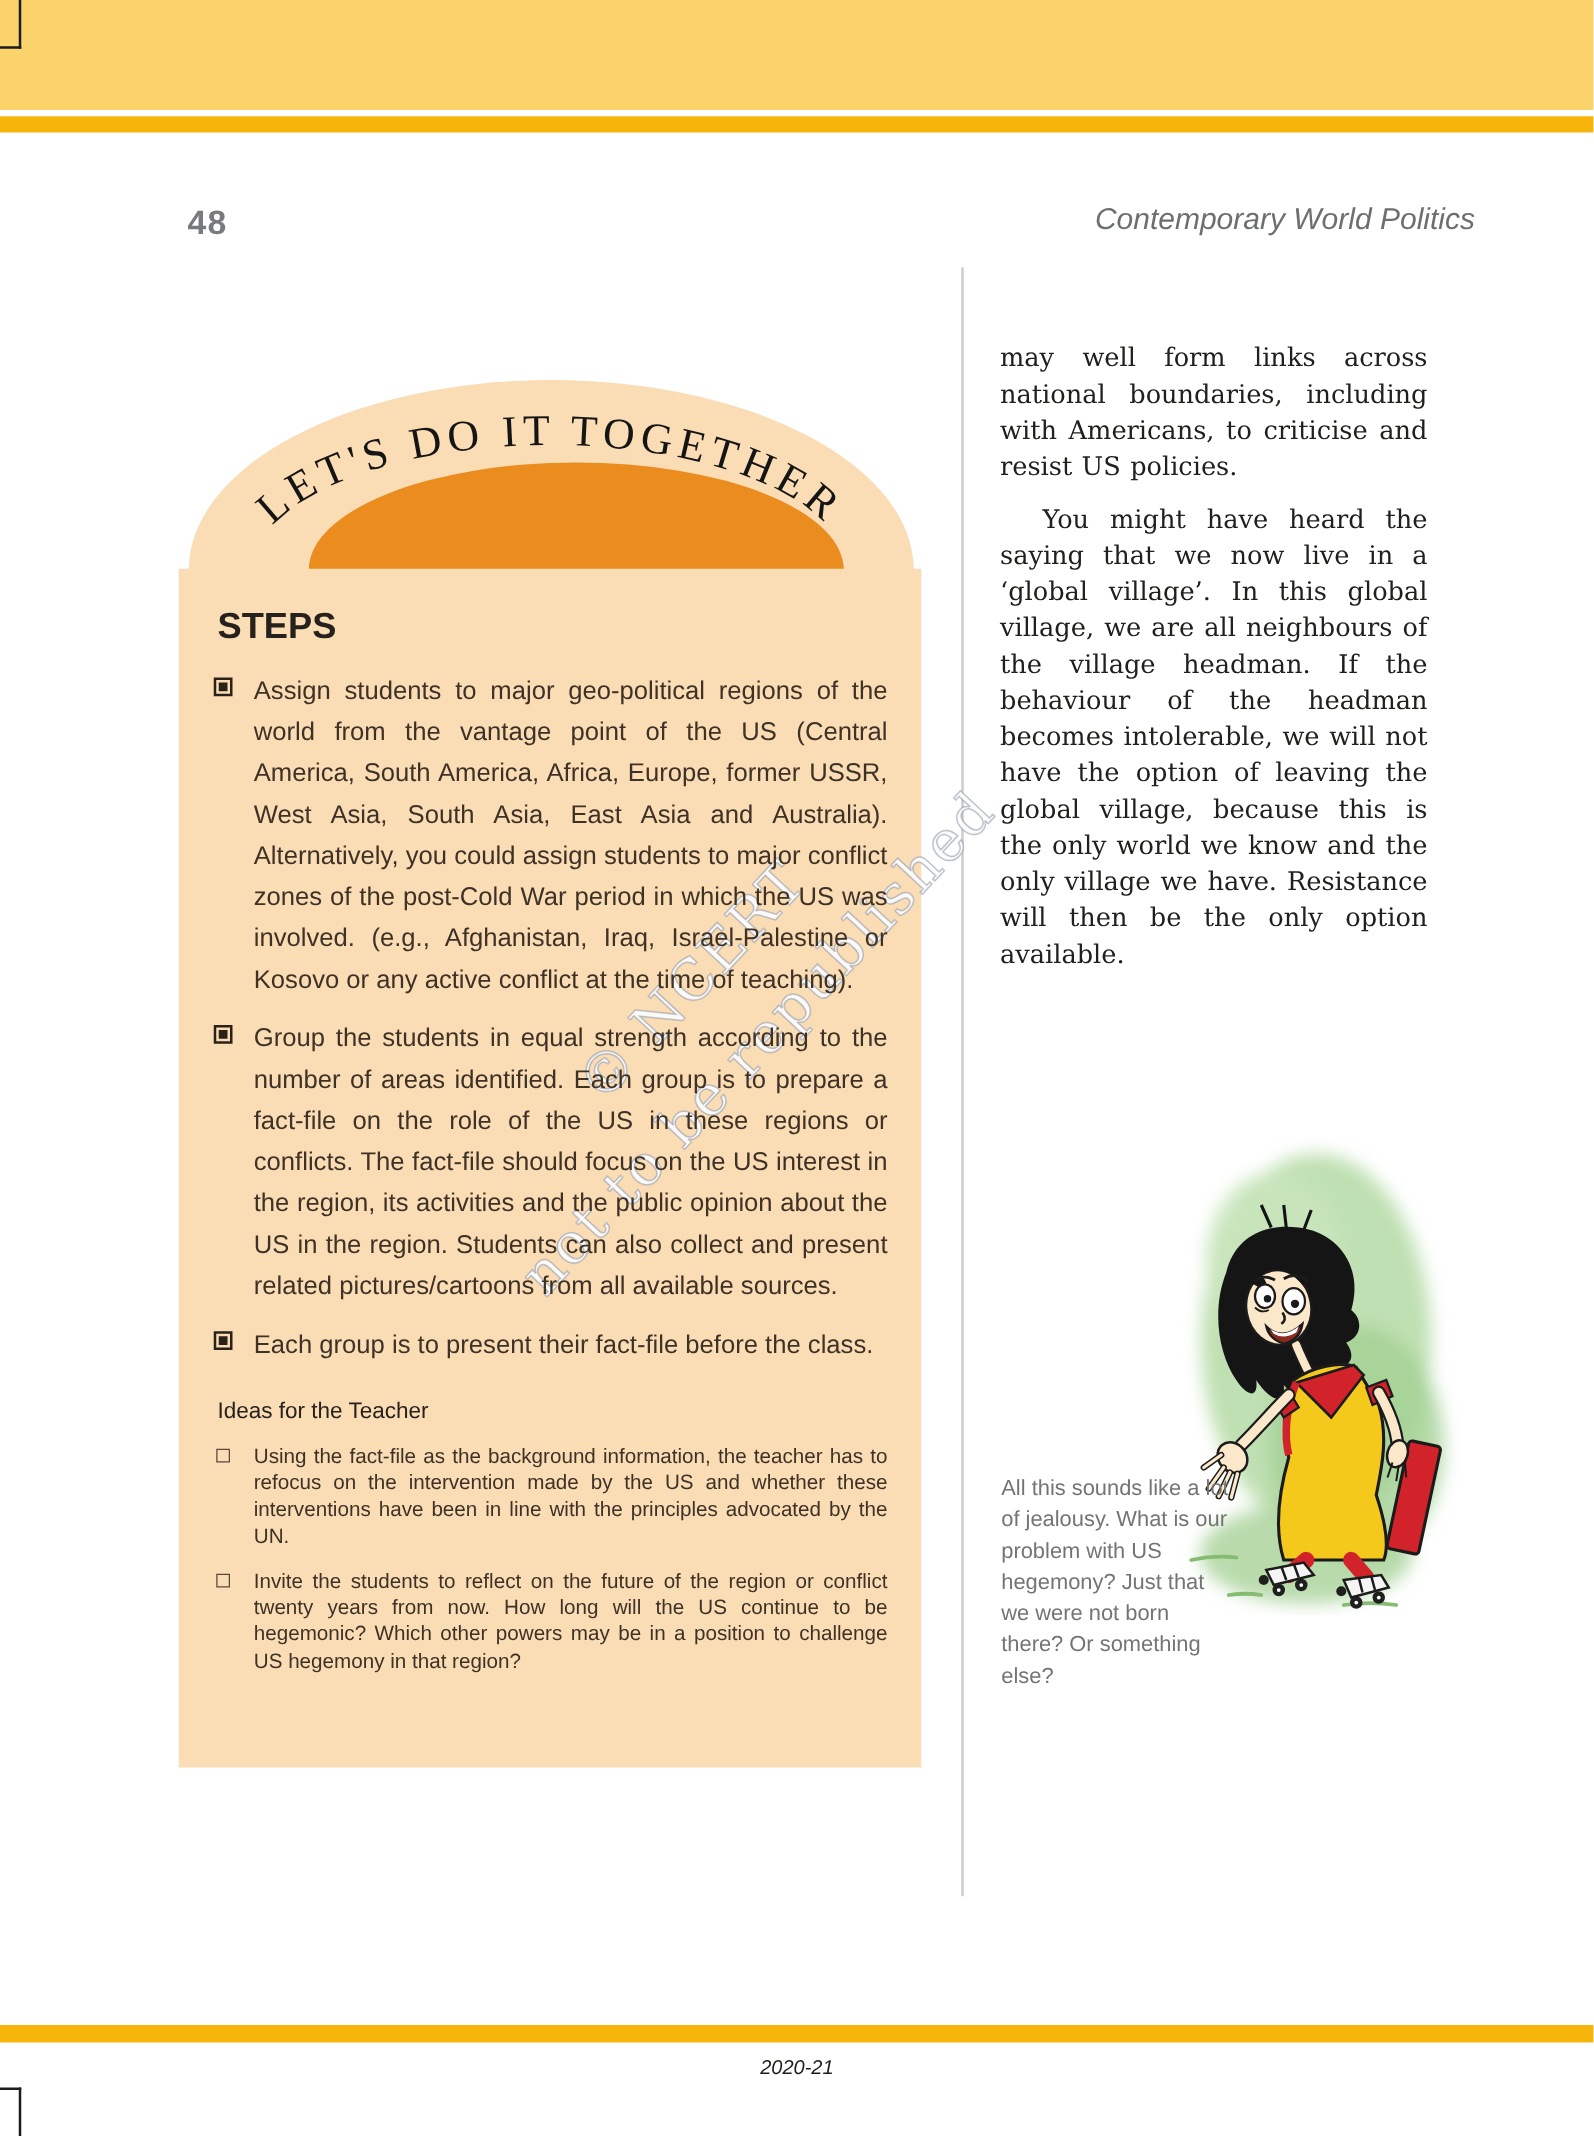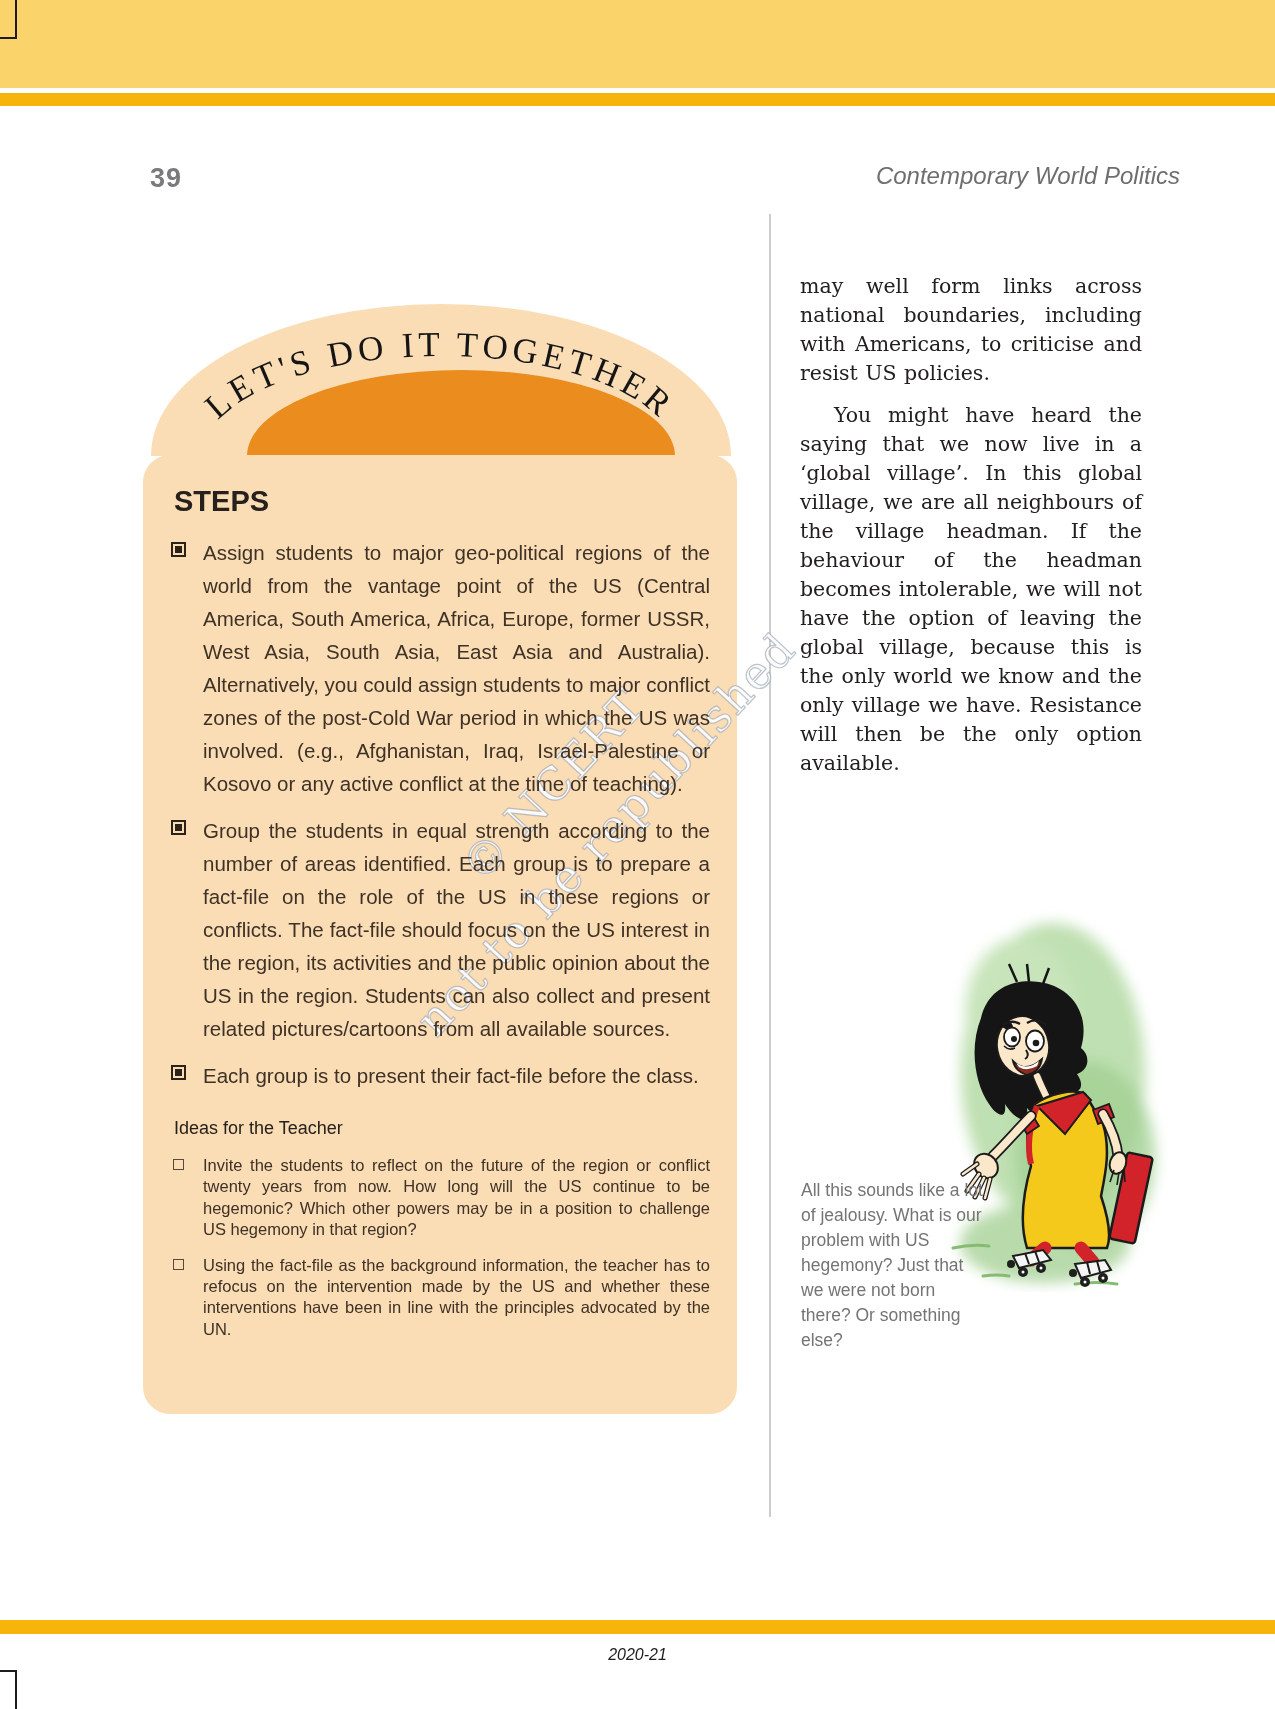--- a/index.html
+++ b/index.html
@@ -22,21 +22,21 @@
   
   .page-number{left:150px;top:163px;font-size:27px;font-weight:bold;color:#797A7D;letter-spacing:1px;}
   .header-title{left:788px;top:162px;width:392px;text-align:right;font-style:italic;
                 font-size:24px;color:#6D6E71;}
 
   .column-divider{left:769px;top:214px;width:2px;height:1303px;background:#CDCDCD;}
 
   
   .dome-svg{left:143px;top:298px;width:594px;height:158px;}
   .activity-box{left:143px;top:455px;width:594px;height:959px;background:#FADCB5;
-                box-sizing:border-box;padding:30px 27px 0 27px;border-radius:27px;}
+                box-sizing:border-box;padding:30px 27px 0 27px;}
   .box-content{position:relative;z-index:3;}
   .steps-heading{margin:0 0 18px 4px;font-size:29px;font-weight:bold;color:#26211C;letter-spacing:0px;}
   ul.steps{list-style:none;margin:0;padding:0;}
   ul.steps li{position:relative;padding-left:33px;margin:0 0 14px 0;
               font-size:20.5px;line-height:33px;text-align:justify;color:#3E3126;}
   .sq-bullet{position:absolute;left:1px;top:6px;width:11px;height:11px;border:2.4px solid #2A2118;}
   .sq-bullet::after{content:'';position:absolute;left:2px;top:2px;right:2px;bottom:2px;background:#2A2118;}
   .teacher-heading{margin:26px 0 16px 4px;font-size:18px;font-weight:normal;color:#26211C;}
   ul.teacher{list-style:none;margin:0;padding:0;}
   ul.teacher li{position:relative;padding-left:33px;margin:0 0 14px 0;
@@ -73,21 +73,21 @@
 
   <div class="abs band-light"></div>
   <div class="abs band-gold-top"></div>
   <div class="abs band-gold-bottom"></div>
 
   <div class="abs crop crop-tl-v"></div>
   <div class="abs crop crop-tl-h"></div>
   <div class="abs crop crop-bl-v"></div>
   <div class="abs crop crop-bl-h"></div>
 
-  <div class="abs page-number">39</div>
+  <div class="abs page-number">48</div>
   <div class="abs header-title">Contemporary World Politics</div>
 
   <div class="abs column-divider"></div>
 
   <svg class="abs dome-svg" viewBox="0 0 594 158">
     <path d="M 8 158 A 290 152 0 0 1 588 158 Z" fill="#FADCB5"></path>
     <path d="M 104 158 A 214 86 0 0 1 532 158 Z" fill="#EA8C1E"></path>
     <defs>
       <path id="arc-text-path" d="M 60 158 A 237 100 0 0 1 534 158" fill="none"></path>
     </defs>
@@ -110,25 +110,25 @@
         </li>
         <li>
           <span class="sq-bullet"></span>
           <span>Each group is to present their fact-file before the class.</span>
         </li>
       </ul>
       <div class="teacher-heading">Ideas for the Teacher</div>
       <ul class="teacher">
         <li>
           <span class="sq-hollow"></span>
+          <span>Using the fact-file as the background information, the teacher has to refocus on the intervention made by the US and whether these interventions have been in line with the principles advocated by the UN.</span>
+        </li>
+        <li>
+          <span class="sq-hollow"></span>
           <span>Invite the students to reflect on the future of the region or conflict twenty years from now. How long will the US continue to be hegemonic? Which other powers may be in a position to challenge US hegemony in that region?</span>
-        </li>
-        <li>
-          <span class="sq-hollow"></span>
-          <span>Using the fact-file as the background information, the teacher has to refocus on the intervention made by the US and whether these interventions have been in line with the principles advocated by the UN.</span>
         </li>
       </ul>
     </div>
   </div>
 
   <div class="abs watermark">
     <div>© NCERT</div>
     <div>not to be republished</div>
   </div>
 

